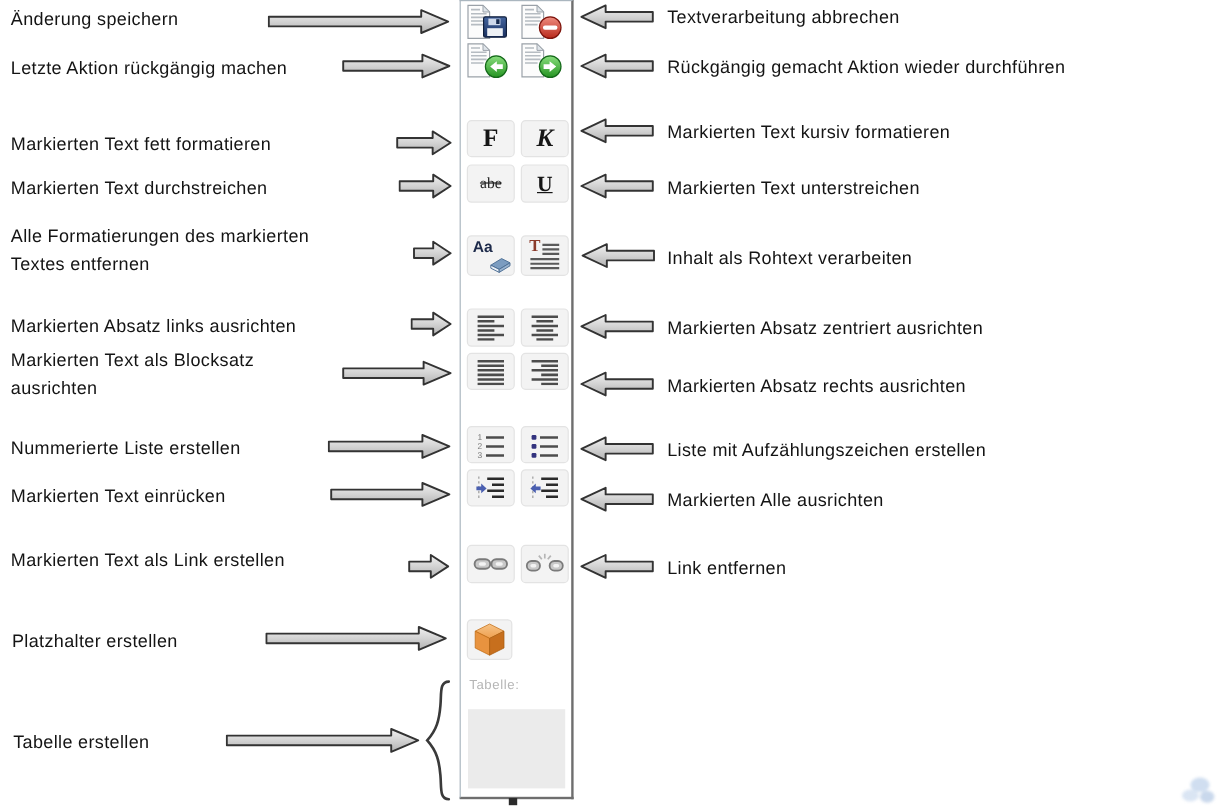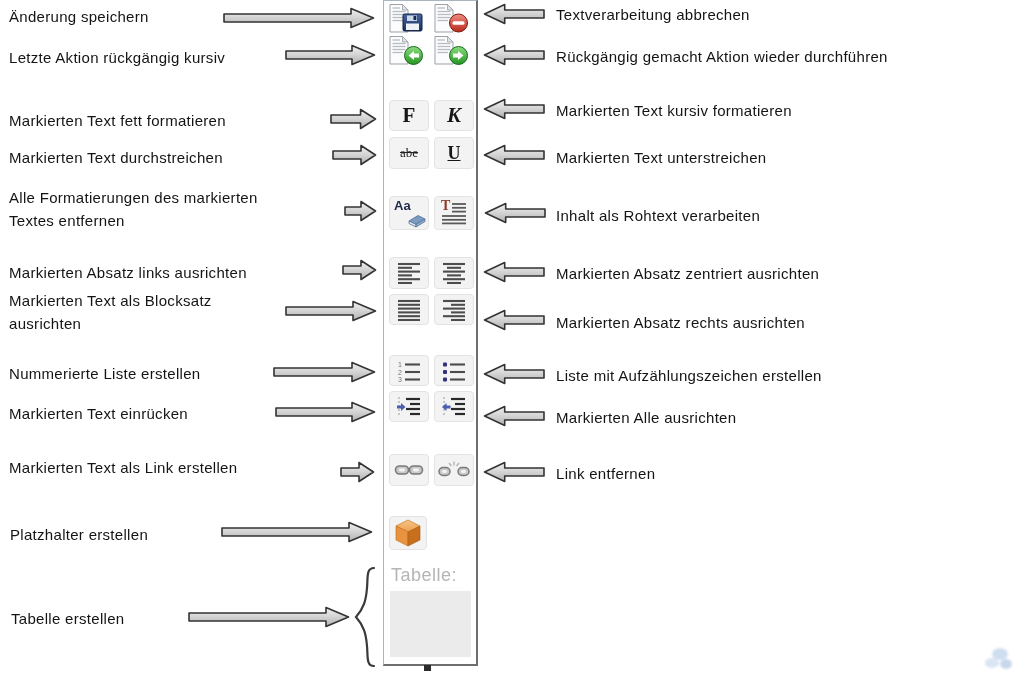--- a/index.html
+++ b/index.html
@@ -30,21 +30,21 @@
 
   .rf-wrap{position:relative;width:30px;height:26px;}
   .rf-aa{position:absolute;left:0;top:-2px;font-weight:bold;font-size:13px;color:#1d2a4a;}
   .rf-eraser{position:absolute;right:-3px;bottom:-2px;}
 
   .rt-wrap{position:relative;width:28px;height:24px;}
   .rt-t{position:absolute;left:1px;top:-3px;font-family:"Liberation Serif","DejaVu Serif",serif;
         font-weight:700;font-size:14px;color:var(--accent-maroon,#8b3a2a);}
   .rt-lines{position:absolute;left:0;top:0;}
 
-  .table-label{position:absolute;left:391px;top:565px;font-size:18px;letter-spacing:.5px;
+  .table-label{position:absolute;left:391px;top:565px;font-size:11px;letter-spacing:.5px;
                color:var(--muted-label,#b5b5b5);}
   .table-rect{position:absolute;left:390px;top:591px;width:81px;height:66px;
               background:var(--table-fill,#ebebeb);}
 
   .tick{position:absolute;left:424px;top:665px;width:7px;height:6px;background:#2b2b2b;}
 
   .watermark{position:absolute;left:982px;top:644px;width:32px;height:27px;
              filter:blur(1.2px);opacity:.55;}
 
   .defs-holder{position:absolute;width:0;height:0;overflow:hidden;}
@@ -74,21 +74,21 @@
           <stop offset="1" stop-color="#259422"></stop>
       </linearGradient>
       <linearGradient id="cubeTop" x1="0" y1="0" x2="0" y2="1">
         <stop offset="0" stop-color="#f7c386"></stop>
           <stop offset="1" stop-color="#eea050"></stop>
       </linearGradient>
     </defs>
   </svg>
 
   <div class="label" style="left:9px;top:5px">Änderung speichern</div>
-  <div class="label" style="left:9px;top:46px">Letzte Aktion rückgängig kursiv</div>
+  <div class="label" style="left:9px;top:46px">Letzte Aktion rückgängig machen</div>
   <div class="label" style="left:9px;top:109px">Markierten Text fett formatieren</div>
   <div class="label" style="left:9px;top:146px">Markierten Text durchstreichen</div>
   <div class="label" style="left:9px;top:186px">Alle Formatierungen des markierten
 Textes entfernen</div>
   <div class="label" style="left:9px;top:289px">Markierten Text als Blocksatz
 ausrichten</div>
   <div class="label" style="left:9px;top:261px">Markierten Absatz links ausrichten</div>
   <div class="label" style="left:9px;top:362px">Nummerierte Liste erstellen</div>
   <div class="label" style="left:9px;top:402px">Markierten Text einrücken</div>
   <div class="label" style="left:9px;top:456px">Markierten Text als Link erstellen</div>

